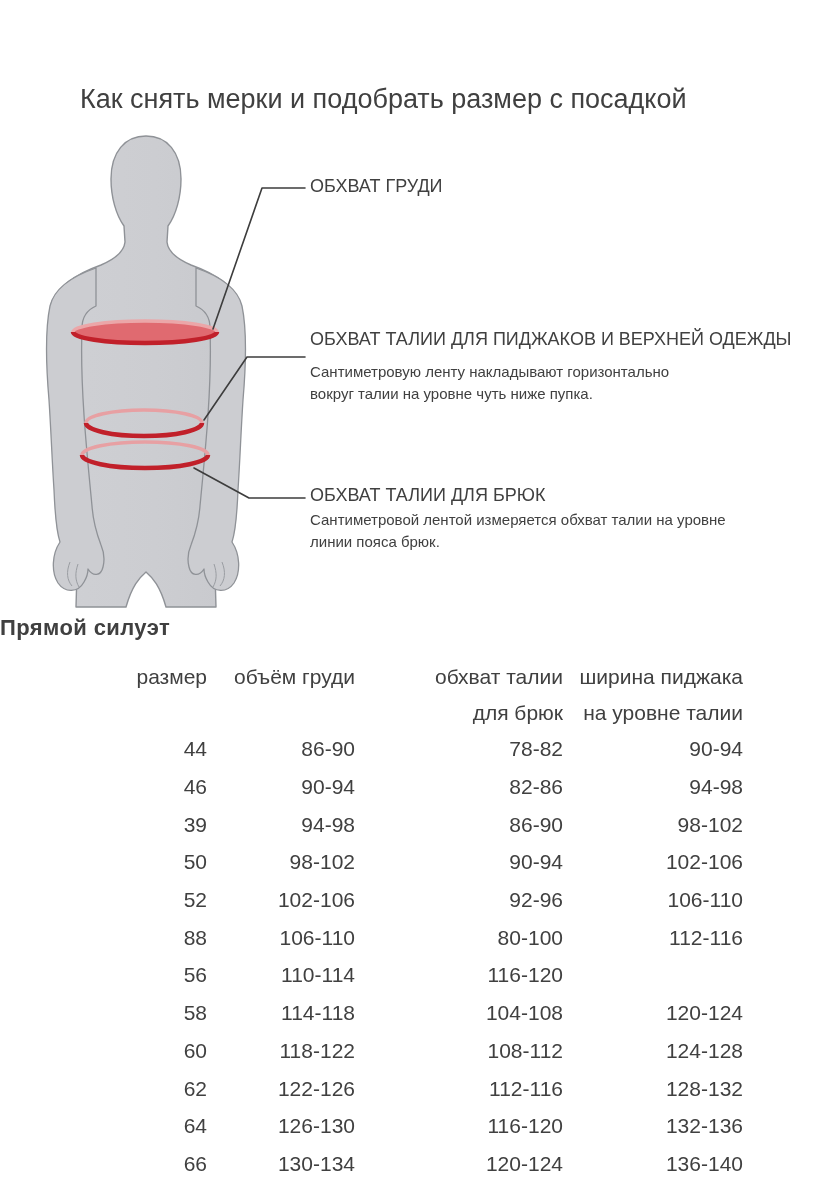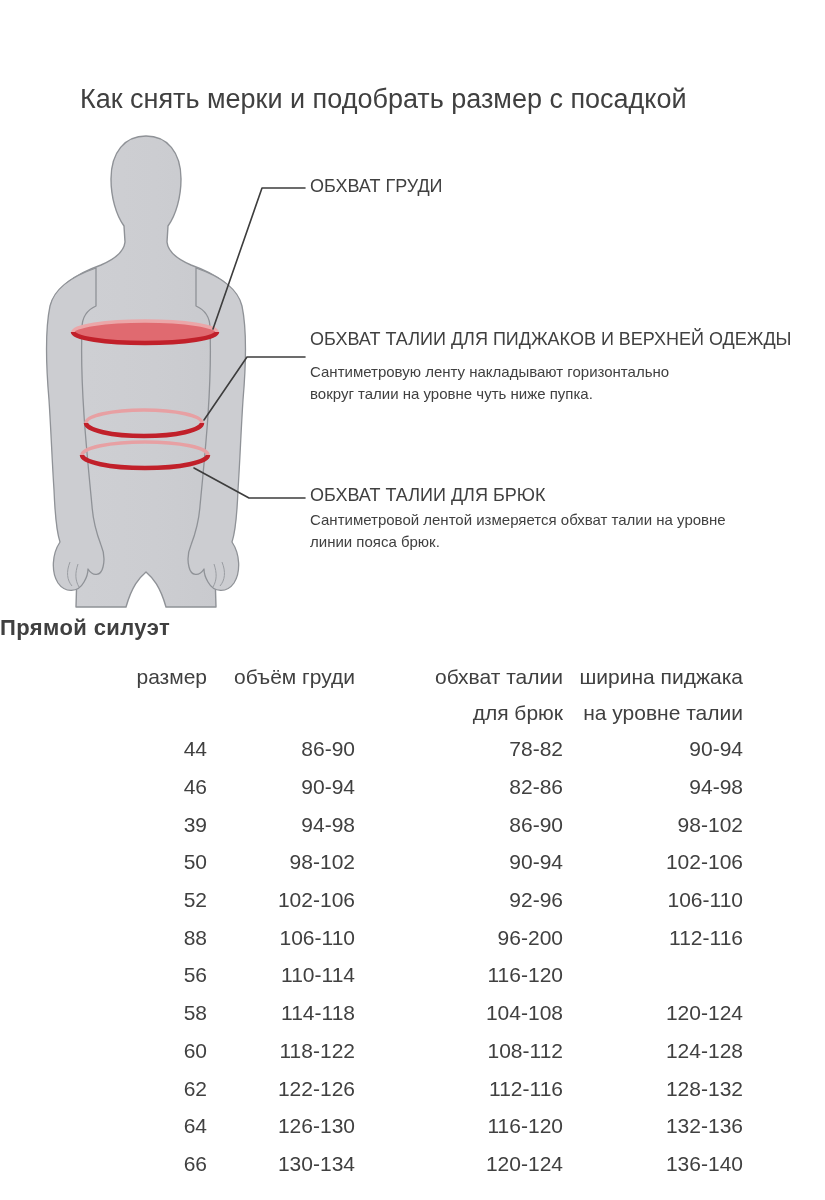--- a/index.html
+++ b/index.html
@@ -207,21 +207,21 @@
         </div>
         <div class="t-row data">
           <div class="t-cell">52</div>
           <div class="t-cell">102-106</div>
           <div class="t-cell">92-96</div>
           <div class="t-cell">106-110</div>
         </div>
         <div class="t-row data">
           <div class="t-cell">88</div>
           <div class="t-cell">106-110</div>
-          <div class="t-cell">96-200</div>
+          <div class="t-cell">80-100</div>
           <div class="t-cell">112-116</div>
         </div>
         <div class="t-row data">
           <div class="t-cell">56</div>
           <div class="t-cell">110-114</div>
           <div class="t-cell">116-120</div>
         </div>
         <div class="t-row data">
           <div class="t-cell">58</div>
           <div class="t-cell">114-118</div>

